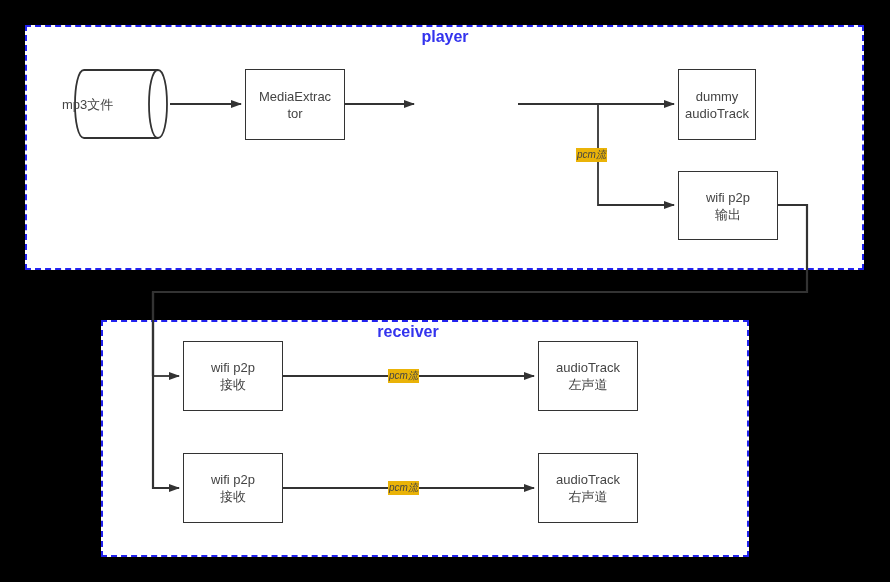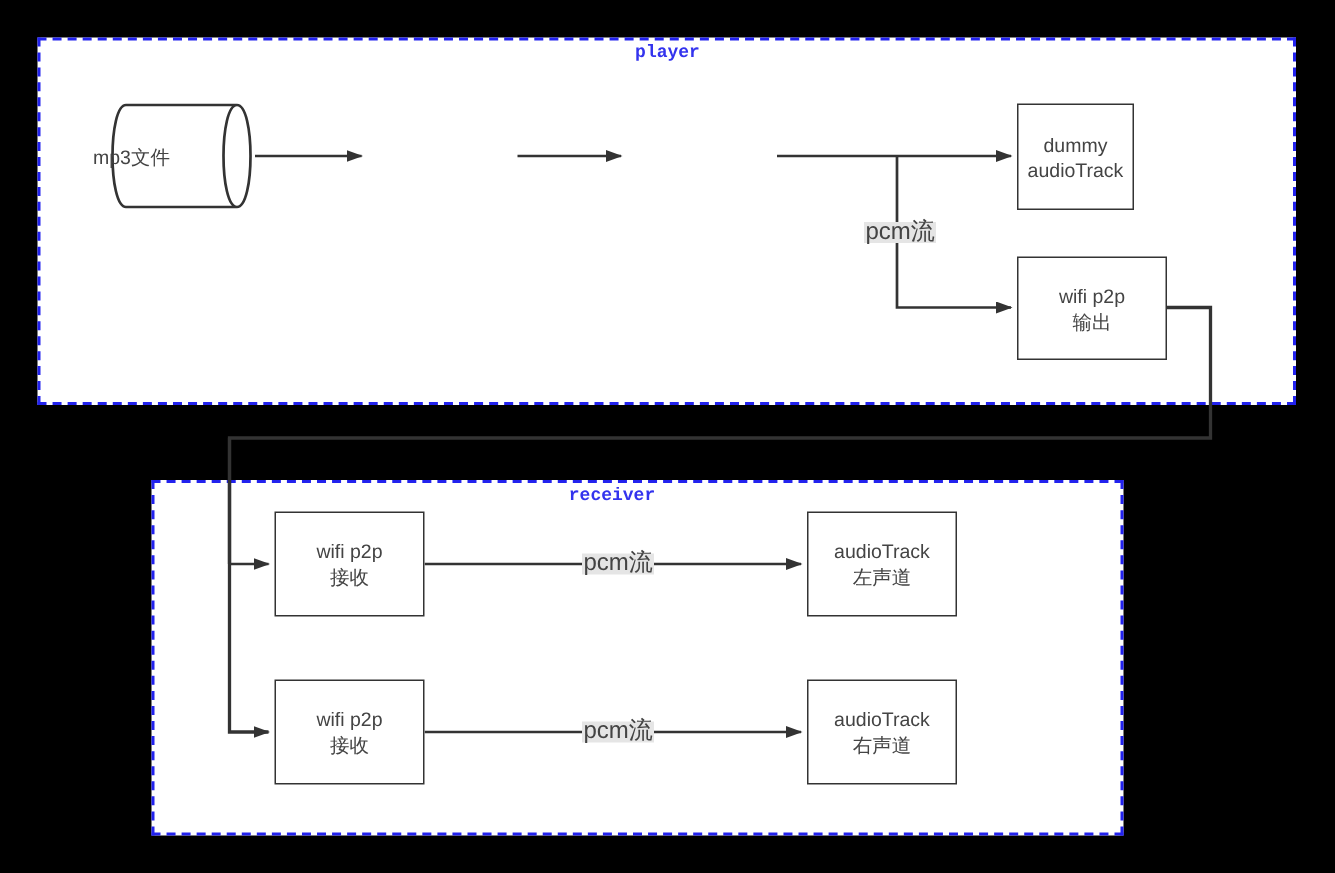--- a/index.html
+++ b/index.html
@@ -18,24 +18,23 @@
   .container-box {
     position: absolute;
     background: #ffffff;
     border: 2px dashed #2222ee;
     box-sizing: border-box;
   }
   .container-label {
     position: absolute;
     color: #3333ee;
     font-weight: bold;
-    font-size: 12px;
+    font-size: 16px;
     text-align: center;
     white-space: nowrap;
-    font-family: Liberation Mono, monospace;
   }
   .node {
     position: absolute;
     box-sizing: border-box;
     border: 1.6px solid #333333;
     background: #ffffff;
     color: #444444;
     font-size: 13px;
     line-height: 17px;
     display: flex;
@@ -59,25 +58,26 @@
     position: absolute;
     left: 0;
     top: 0;
     width: 890px;
     height: 582px;
     pointer-events: none;
   }
   .edge-label {
     position: absolute;
     color: #444444;
-    font-size: 16px;
-    background: #e5e5e5;
+    font-size: 10px;
+    background: #eab308;
     padding: 0 1px;
     white-space: nowrap;
     line-height: 14px;
+    font-style: italic;
   }
 </style>
 </head>
 <body>
 
 <div id="canvas">
 
   <div class="container-box" style="left:25px; top:25px; width:839px; height:245px;"></div>
   <div class="container-label" style="left:400px; top:28px; width:90px;">player</div>
 
@@ -109,20 +109,26 @@
   </svg>
 
   <div class="cyl" style="left:62px; top:68px; width:116px; height:72px;">
     <svg width="116" height="72" viewBox="0 0 116 72">
       <path d="M22,2 L96,2 C84,2 84,70 96,70 L22,70 C10,70 10,2 22,2 Z" fill="#ffffff" stroke="#333333" stroke-width="1.8"></path>
       <path d="M96,2 C108,2 108,70 96,70" fill="none" stroke="#333333" stroke-width="1.8"></path>
     </svg>
   </div>
   <div class="cyl-text" style="left:62px; top:96px; width:110px;">mp3文件</div>
 
+  <div class="node" style="left:245px; top:69px; width:100px; height:71px;">
+    <div>
+      <span>MediaExtrac</span>
+      <span>tor</span>
+    </div>
+  </div>
 
 
   <div class="node" style="left:678px; top:69px; width:78px; height:71px;">
     <div>
       <span>dummy</span>
       <span>audioTrack</span>
     </div>
   </div>
 
   <div class="node" style="left:678px; top:171px; width:100px; height:69px;">

